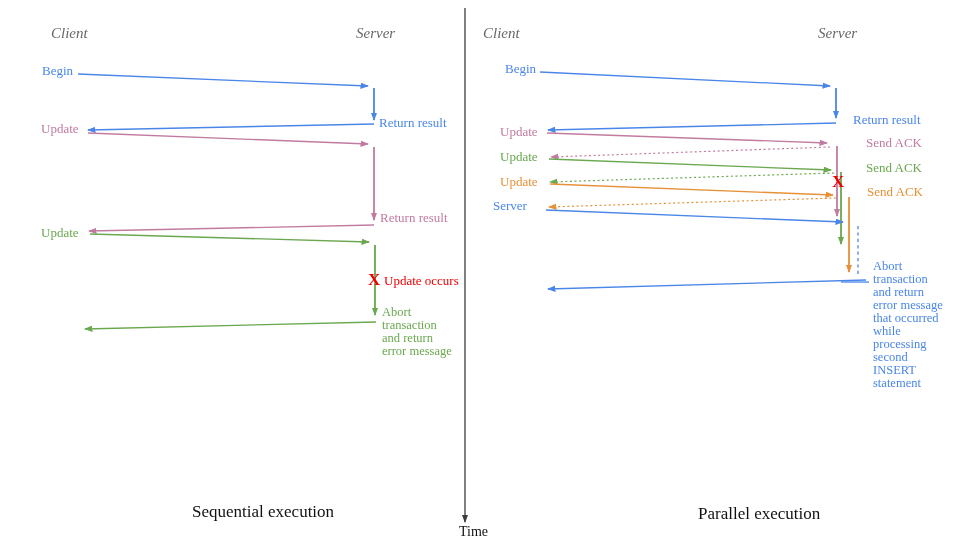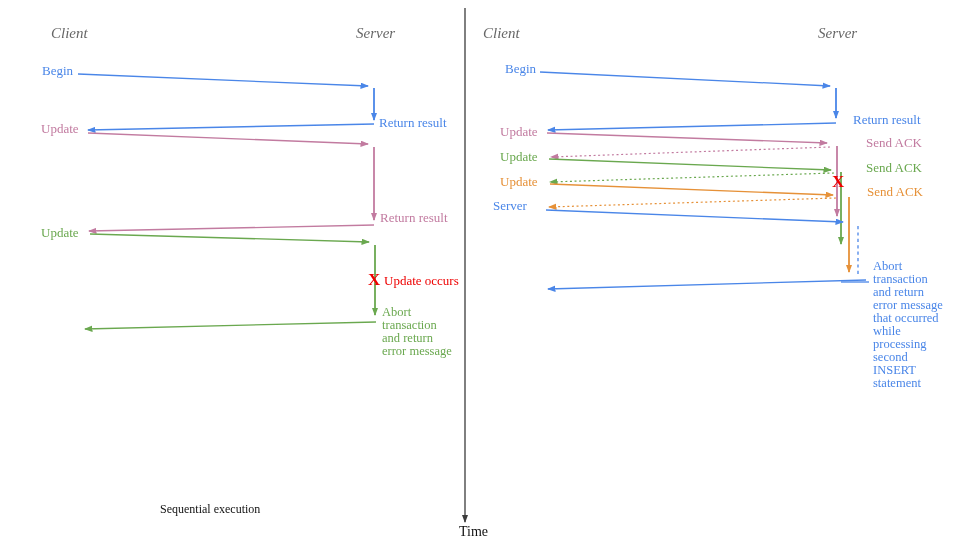--- a/index.html
+++ b/index.html
@@ -8,21 +8,21 @@
   }
   html,body{margin:0;padding:0;background:#ffffff;}
   .stage{
     position:relative;width:956px;height:540px;background:#ffffff;overflow:hidden;
     font-family:Liberation Serif, serif;
   }
   .stage svg{position:absolute;left:0;top:0;}
   .lbl{position:absolute;font-size:13px;line-height:14px;white-space:nowrap;}
   .multi{white-space:pre-line;line-height:13px;font-size:12.5px;}
   .hdr{position:absolute;font-size:15px;font-style:italic;color:var(--c-header_gray);white-space:nowrap;}
-  .ptitle{position:absolute;font-size:12px;color:var(--c-title_black);white-space:nowrap;}
+  .ptitle{position:absolute;font-size:17px;color:var(--c-title_black);white-space:nowrap;margin-left:32px;}
   .xmark{position:absolute;font-size:17px;font-weight:bold;color:var(--c-red);line-height:15px;}
   .timelbl{position:absolute;font-size:14px;color:var(--c-title_black);white-space:nowrap;}
   .blue{color:var(--c-blue);} .pink{color:var(--c-pink);} .green{color:var(--c-green);}
   .orange{color:var(--c-orange);} .red{color:var(--c-red);}
   .ln{fill:none;stroke-width:1.3px;}
   .vln{fill:none;stroke-width:1.8px;}
   .sblue{stroke:var(--c-blue);} .spink{stroke:var(--c-pink);} .sgreen{stroke:var(--c-green);}
   .sorange{stroke:var(--c-orange);} .sgray{stroke:var(--c-axis);}
   .dot{stroke-dasharray:2 2.6;stroke-width:1.2px;}
   .dsh{stroke-dasharray:3.2 3.2;stroke-width:1.3px;}
@@ -121,14 +121,15 @@
 and return
 error message
 that occurred
 while
 processing
 second
 INSERT
 statement</div>
 
   <div class="ptitle" style="left:160px;top:502px">Sequential execution</div>
+  <div class="ptitle" style="left:666px;top:504px">Parallel execution</div>
   <div class="timelbl" style="left:459px;top:524px">Time</div>
 </div>
 
 </body></html>

